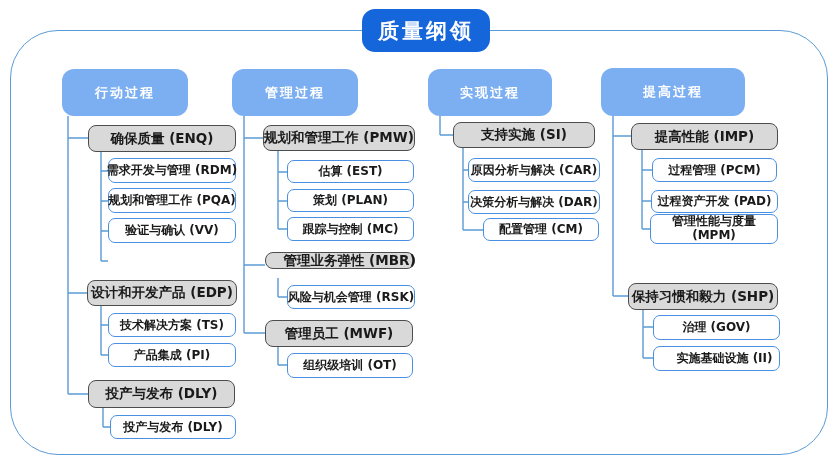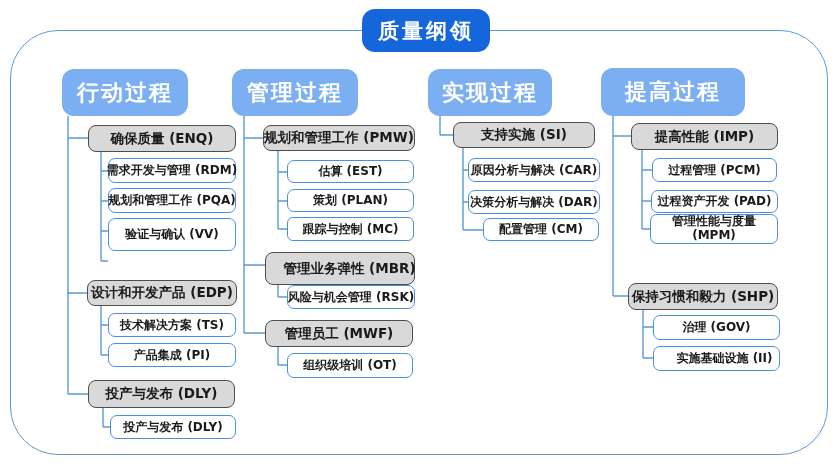--- a/index.html
+++ b/index.html
@@ -10,21 +10,21 @@
   html,body{margin:0;padding:0;background:var(--background);}
   .canvas{position:relative;width:839px;height:469px;background:var(--background);
     font-family:"DejaVu Sans",sans-serif;overflow:hidden;}
   .frame{position:absolute;left:10px;top:30px;width:816px;height:423px;
     border:1.5px solid var(--connector_blue);border-radius:48px;z-index:0;}
   .lines{position:absolute;left:0;top:0;z-index:1;}
   .box{position:absolute;display:flex;align-items:center;justify-content:center;
     text-align:center;box-sizing:border-box;z-index:2;}
   .root{background:var(--root_blue);color:#fff;font-weight:bold;font-size:21px;
     letter-spacing:3px;border-radius:13px;z-index:3;}
-  .hdr{background:var(--header_blue);color:#fff;font-weight:bold;font-size:22px;
+  .hdr{background:var(--header_blue);color:#fff;font-weight:bold;font-size:13px;
     letter-spacing:2px;border-radius:12px;}
   .grp{background:var(--group_fill);border:1.5px solid var(--group_border);
     color:var(--text_dark);font-weight:bold;font-size:13.5px;border-radius:8px;
     white-space:nowrap;}
   .leaf{background:#fff;border:1.4px solid var(--leaf_border_blue);
     color:var(--text_dark);font-weight:bold;font-size:12px;border-radius:7px;
     white-space:nowrap;}
   .leaf.wrap{white-space:normal;line-height:1.15;font-size:12px;padding:0 4px;}
 </style>
 </head>
@@ -54,32 +54,32 @@
   <div class="box root" style="left:362px;top:9px;width:128px;height:43px;">质量纲领</div>
 
   <div class="box hdr" style="left:62px;top:69px;width:126px;height:47px;">行动过程</div>
   <div class="box hdr" style="left:232px;top:69px;width:126px;height:47px;">管理过程</div>
   <div class="box hdr" style="left:428px;top:69px;width:124px;height:47px;">实现过程</div>
   <div class="box hdr" style="left:601px;top:68px;width:144px;height:48px;">提高过程</div>
 
   <div class="box grp" style="left:88px;top:125px;width:148px;height:27px;">确保质量 (ENQ)</div>
   <div class="box leaf" style="left:108px;top:158px;width:128px;height:25px;">需求开发与管理 (RDM)</div>
   <div class="box leaf" style="left:108px;top:188px;width:128px;height:25px;">规划和管理工作 (PQA)</div>
-  <div class="box leaf" style="left:108px;top:218px;width:128px;height:33px;">验证与确认 (VV)</div>
+  <div class="box leaf" style="left:108px;top:218px;width:128px;height:25px;">验证与确认 (VV)</div>
   <div class="box grp" style="left:87px;top:280px;width:150px;height:26px;">设计和开发产品 (EDP)</div>
   <div class="box leaf" style="left:108px;top:313px;width:128px;height:24px;">技术解决方案 (TS)</div>
   <div class="box leaf" style="left:108px;top:343px;width:128px;height:24px;">产品集成 (PI)</div>
   <div class="box grp" style="left:88px;top:380px;width:147px;height:28px;">投产与发布 (DLY)</div>
   <div class="box leaf" style="left:110px;top:415px;width:126px;height:24px;">投产与发布 (DLY)</div>
 
   <div class="box grp" style="left:263px;top:125px;width:152px;height:26px;">规划和管理工作 (PMW)</div>
   <div class="box leaf" style="left:287px;top:160px;width:127px;height:23px;">估算 (EST)</div>
   <div class="box leaf" style="left:287px;top:189px;width:127px;height:23px;">策划 (PLAN)</div>
   <div class="box leaf" style="left:287px;top:217px;width:127px;height:24px;border-radius:6px;">跟踪与控制 (MC)</div>
-  <div class="box grp" style="left:265px;top:252px;width:150px;height:33px;padding-left:19px;">管理业务弹性 (MBR)</div>
+  <div class="box grp" style="left:265px;top:252px;width:150px;height:17px;padding-left:19px;">管理业务弹性 (MBR)</div>
   <div class="box leaf" style="left:287px;top:285px;width:128px;height:24px;">风险与机会管理 (RSK)</div>
   <div class="box grp" style="left:265px;top:320px;width:148px;height:27px;">管理员工 (MWF)</div>
   <div class="box leaf" style="left:287px;top:353px;width:126px;height:25px;">组织级培训 (OT)</div>
 
   <div class="box grp" style="left:453px;top:122px;width:142px;height:26px;">支持实施 (SI)</div>
   <div class="box leaf" style="left:468px;top:158px;width:132px;height:24px;">原因分析与解决 (CAR)</div>
   <div class="box leaf" style="left:468px;top:190px;width:132px;height:24px;">决策分析与解决 (DAR)</div>
   <div class="box leaf" style="left:483px;top:218px;width:116px;height:23px;">配置管理 (CM)</div>
 
   <div class="box grp" style="left:631px;top:123px;width:147px;height:27px;">提高性能 (IMP)</div>

